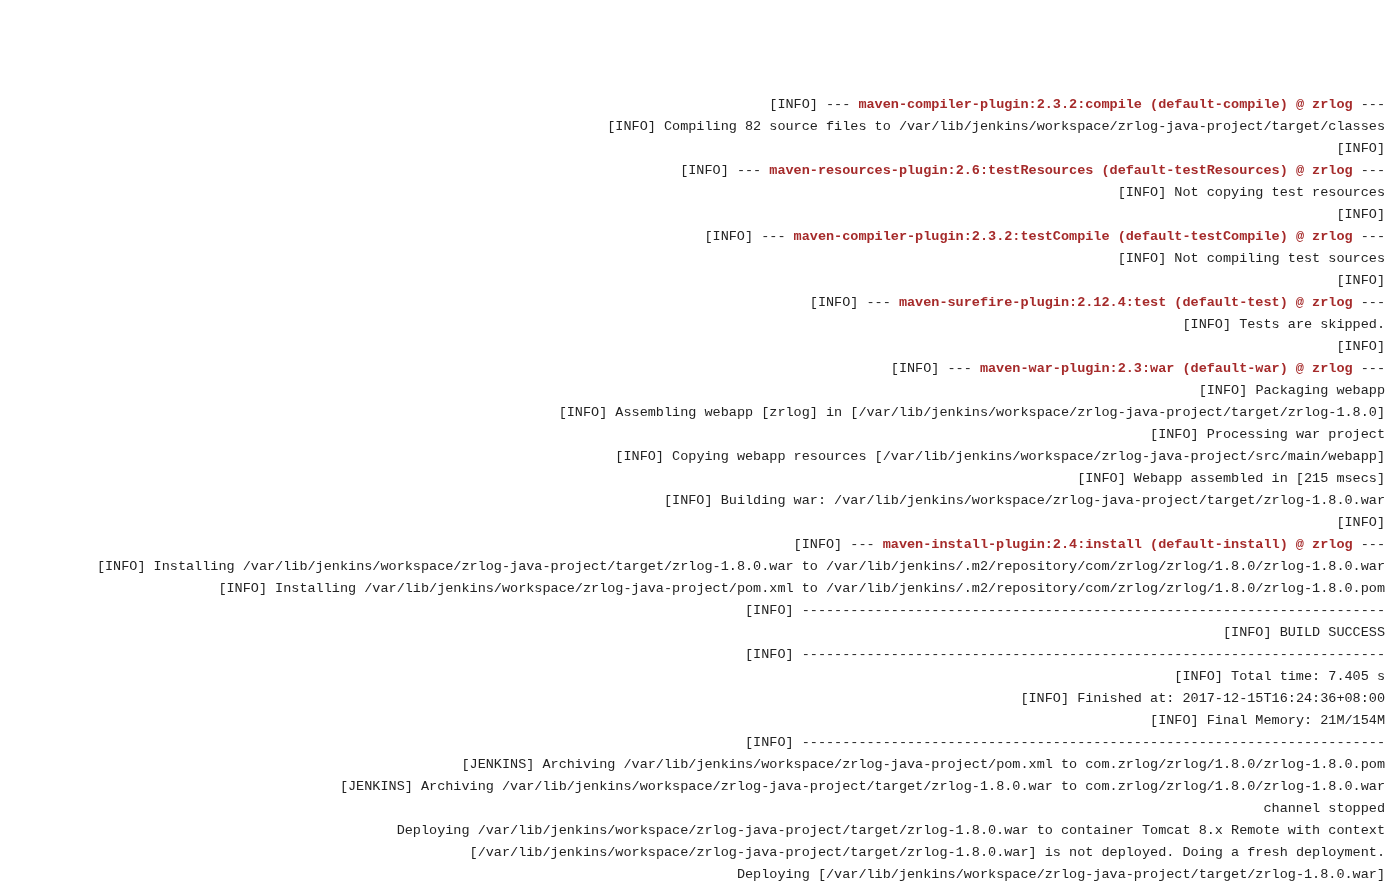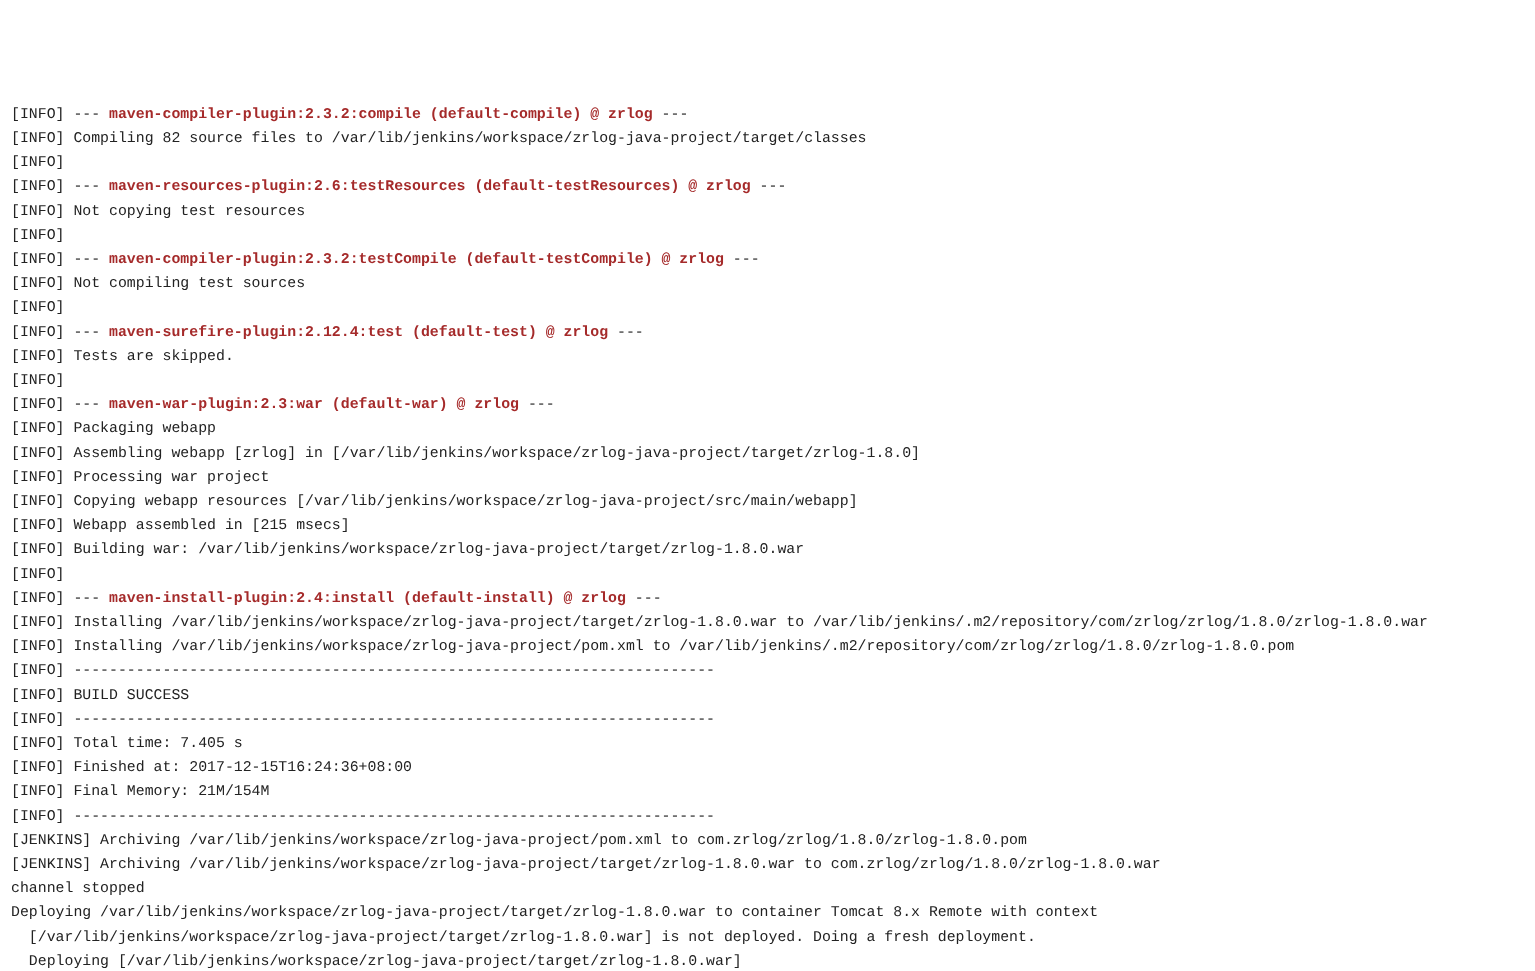--- a/index.html
+++ b/index.html
@@ -4,21 +4,21 @@
 <style>
   body {
     font-family: "Consolas", "Courier New", monospace;
     font-size: 13.5px;
     line-height: 22px;
     white-space: pre;
     color: #222;
     margin: 6px 10px;
     background: #fff;
   }
-  .line { display: block; }
+  .line { display: block; text-align: right; }
   .tag { color: #222; }
   .plugin { color: #a52a2a; font-weight: bold; }
 </style>
 </head>
 <body>
 
 
 
 <div id="console-output"><span class="line"><span class="tag">[INFO] </span><span>--- </span><span class="plugin">maven-compiler-plugin:2.3.2:compile (default-compile) @ zrlog</span><span> ---</span></span><span class="line"><span class="tag">[INFO] </span><span>Compiling 82 source files to /var/lib/jenkins/workspace/zrlog-java-project/target/classes</span></span><span class="line"><span class="tag">[INFO]</span><span></span></span><span class="line"><span class="tag">[INFO] </span><span>--- </span><span class="plugin">maven-resources-plugin:2.6:testResources (default-testResources) @ zrlog</span><span> ---</span></span><span class="line"><span class="tag">[INFO] </span><span>Not copying test resources</span></span><span class="line"><span class="tag">[INFO]</span><span></span></span><span class="line"><span class="tag">[INFO] </span><span>--- </span><span class="plugin">maven-compiler-plugin:2.3.2:testCompile (default-testCompile) @ zrlog</span><span> ---</span></span><span class="line"><span class="tag">[INFO] </span><span>Not compiling test sources</span></span><span class="line"><span class="tag">[INFO]</span><span></span></span><span class="line"><span class="tag">[INFO] </span><span>--- </span><span class="plugin">maven-surefire-plugin:2.12.4:test (default-test) @ zrlog</span><span> ---</span></span><span class="line"><span class="tag">[INFO] </span><span>Tests are skipped.</span></span><span class="line"><span class="tag">[INFO]</span><span></span></span><span class="line"><span class="tag">[INFO] </span><span>--- </span><span class="plugin">maven-war-plugin:2.3:war (default-war) @ zrlog</span><span> ---</span></span><span class="line"><span class="tag">[INFO] </span><span>Packaging webapp</span></span><span class="line"><span class="tag">[INFO] </span><span>Assembling webapp [zrlog] in [/var/lib/jenkins/workspace/zrlog-java-project/target/zrlog-1.8.0]</span></span><span class="line"><span class="tag">[INFO] </span><span>Processing war project</span></span><span class="line"><span class="tag">[INFO] </span><span>Copying webapp resources [/var/lib/jenkins/workspace/zrlog-java-project/src/main/webapp]</span></span><span class="line"><span class="tag">[INFO] </span><span>Webapp assembled in [215 msecs]</span></span><span class="line"><span class="tag">[INFO] </span><span>Building war: /var/lib/jenkins/workspace/zrlog-java-project/target/zrlog-1.8.0.war</span></span><span class="line"><span class="tag">[INFO]</span><span></span></span><span class="line"><span class="tag">[INFO] </span><span>--- </span><span class="plugin">maven-install-plugin:2.4:install (default-install) @ zrlog</span><span> ---</span></span><span class="line"><span class="tag">[INFO] </span><span>Installing /var/lib/jenkins/workspace/zrlog-java-project/target/zrlog-1.8.0.war to /var/lib/jenkins/.m2/repository/com/zrlog/zrlog/1.8.0/zrlog-1.8.0.war</span></span><span class="line"><span class="tag">[INFO] </span><span>Installing /var/lib/jenkins/workspace/zrlog-java-project/pom.xml to /var/lib/jenkins/.m2/repository/com/zrlog/zrlog/1.8.0/zrlog-1.8.0.pom</span></span><span class="line"><span class="tag">[INFO] </span><span>------------------------------------------------------------------------</span></span><span class="line"><span class="tag">[INFO] </span><span>BUILD SUCCESS</span></span><span class="line"><span class="tag">[INFO] </span><span>------------------------------------------------------------------------</span></span><span class="line"><span class="tag">[INFO] </span><span>Total time: 7.405 s</span></span><span class="line"><span class="tag">[INFO] </span><span>Finished at: 2017-12-15T16:24:36+08:00</span></span><span class="line"><span class="tag">[INFO] </span><span>Final Memory: 21M/154M</span></span><span class="line"><span class="tag">[INFO] </span><span>------------------------------------------------------------------------</span></span><span class="line"><span class="tag">[JENKINS] </span><span>Archiving /var/lib/jenkins/workspace/zrlog-java-project/pom.xml to com.zrlog/zrlog/1.8.0/zrlog-1.8.0.pom</span></span><span class="line"><span class="tag">[JENKINS] </span><span>Archiving /var/lib/jenkins/workspace/zrlog-java-project/target/zrlog-1.8.0.war to com.zrlog/zrlog/1.8.0/zrlog-1.8.0.war</span></span><span class="line"><span>channel stopped</span></span><span class="line"><span>Deploying /var/lib/jenkins/workspace/zrlog-java-project/target/zrlog-1.8.0.war to container Tomcat 8.x Remote with context</span></span><span class="line"><span>  [/var/lib/jenkins/workspace/zrlog-java-project/target/zrlog-1.8.0.war] is not deployed. Doing a fresh deployment.</span></span><span class="line"><span>  Deploying [/var/lib/jenkins/workspace/zrlog-java-project/target/zrlog-1.8.0.war]</span></span></div>
 

